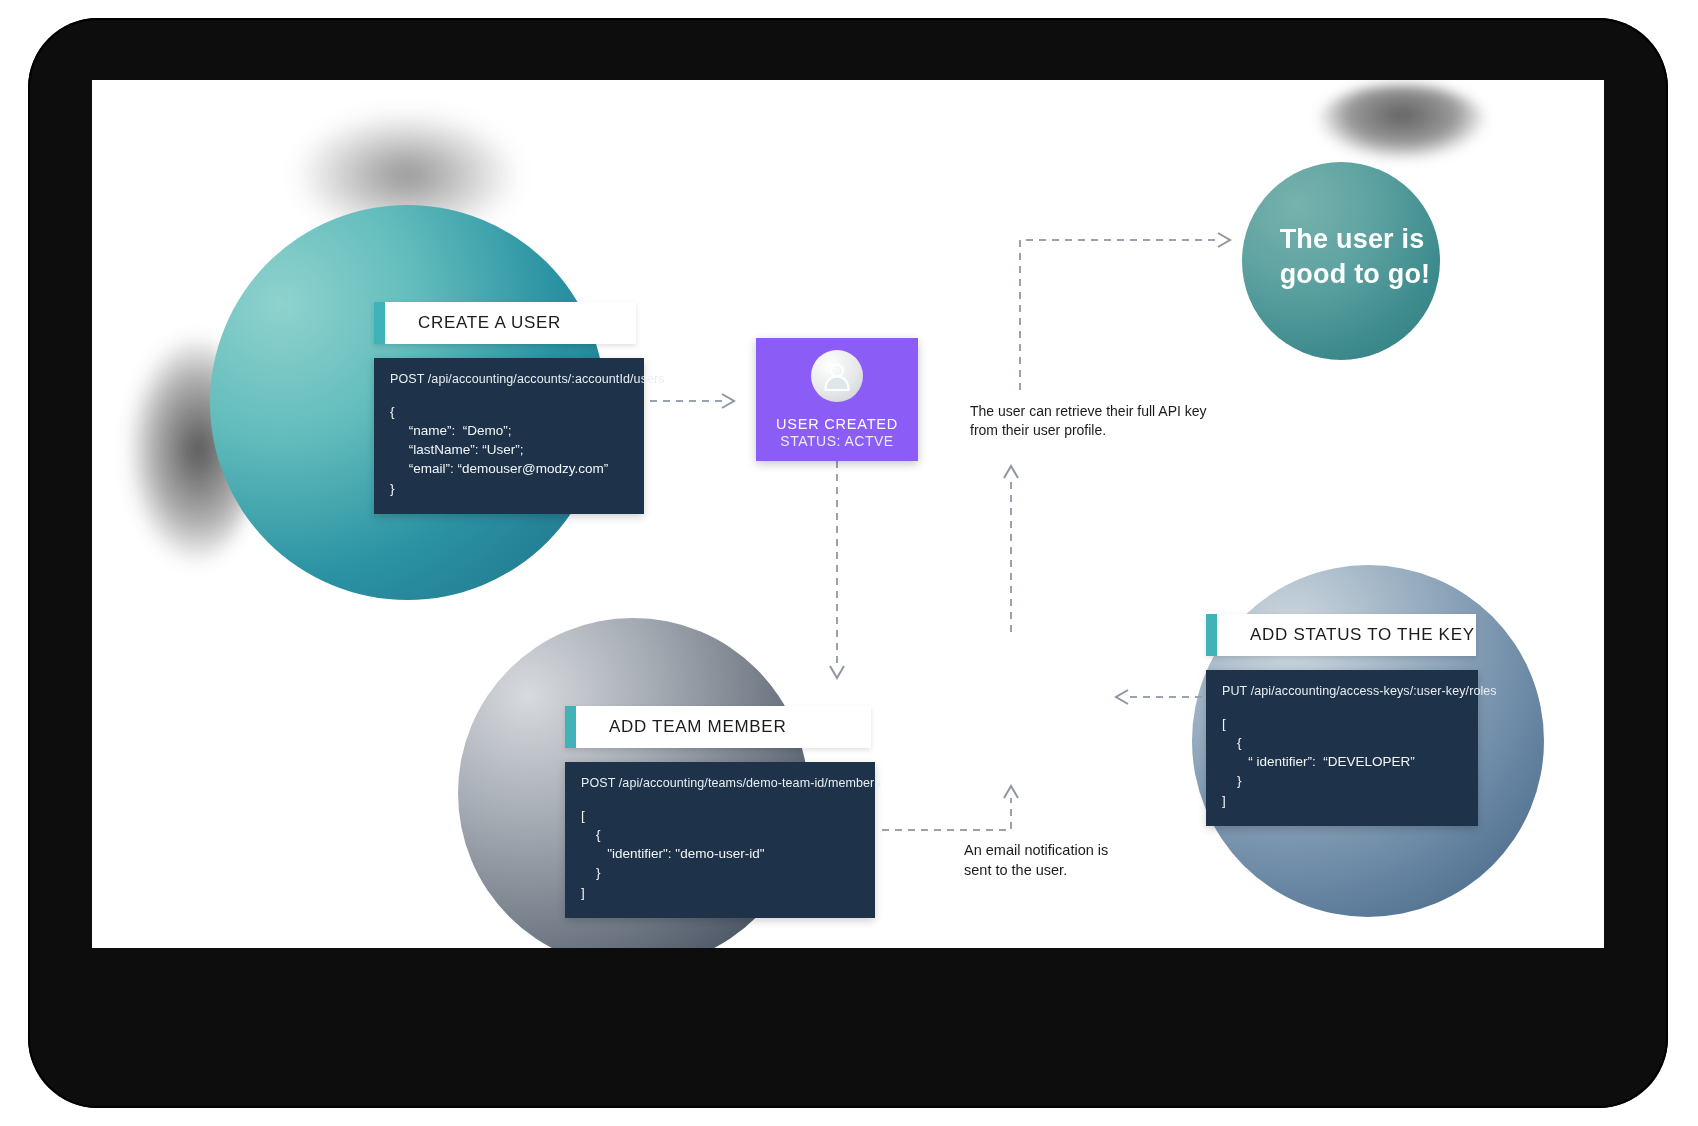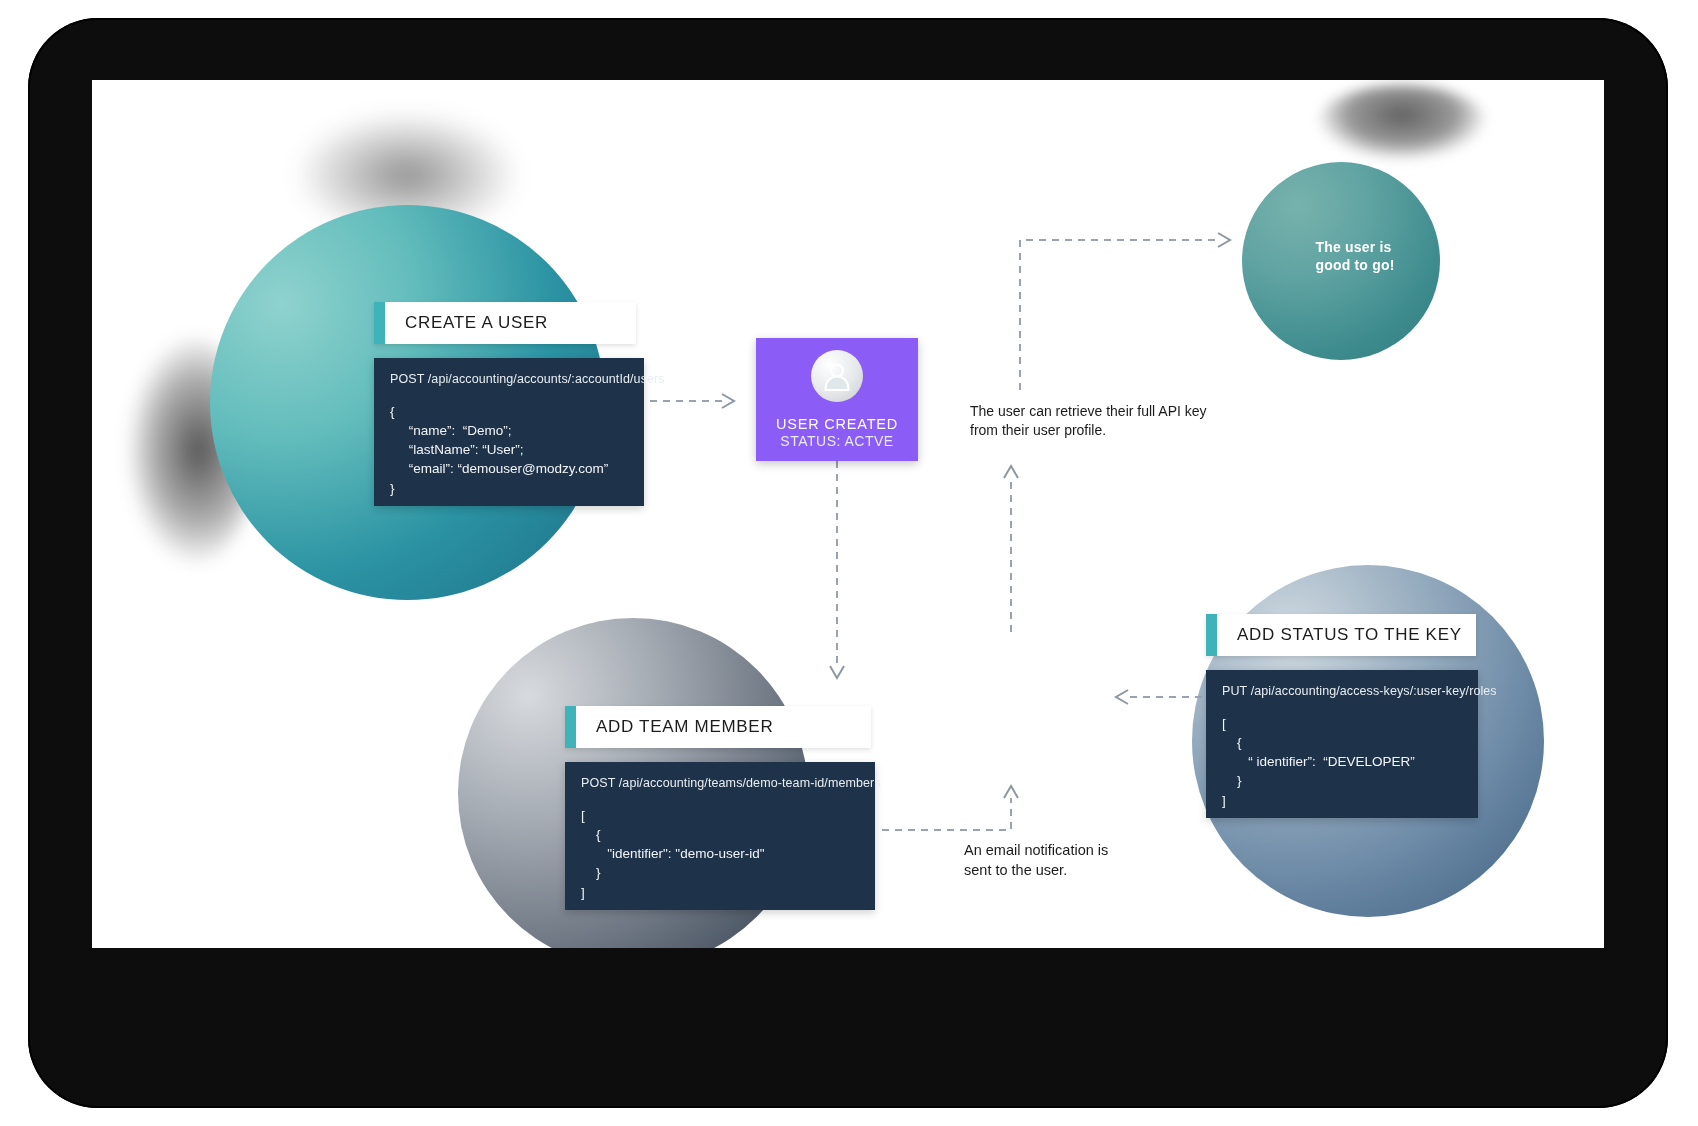--- a/index.html
+++ b/index.html
@@ -43,39 +43,39 @@
   .sphere-blue{
     left:1100px;top:485px;width:352px;height:352px;
     background:radial-gradient(circle at 28% 20%,#cfd9e0 0%,#9fb3c4 30%,#6f8ca8 62%,#3c5f80 100%);
   }
   .sphere-green{
     left:1150px;top:82px;width:198px;height:198px;
     background:radial-gradient(circle at 28% 22%,#77b2ad 0%,#5fa3a2 35%,#3f8c8e 70%,#2f7b7f 100%);
     display:flex;align-items:center;justify-content:center;
   }
   .sphere-green .sphere-label{
-    color:#ffffff;font-weight:bold;font-size:14px;line-height:1.28;
+    color:#ffffff;font-weight:bold;font-size:27px;line-height:1.28;
     text-align:left;letter-spacing:.2px;white-space:pre-line;
     transform:translate(14px,-4px);
   }
 
   
   .card{position:absolute;}
   .card-header{
     position:relative;background:#ffffff;height:42px;display:flex;align-items:center;
     box-shadow:0 2px 5px rgba(0,0,0,.12);
   }
   .card-header .accent{width:11px;align-self:stretch;background:#3fb3b8;flex:0 0 11px;}
   .card-header .htitle{
-    font-size:17px;letter-spacing:.7px;color:#1c1c1c;padding-left:20px;
+    font-size:17px;letter-spacing:.7px;color:#1c1c1c;padding-left:33px;
     font-family:"Liberation Sans",sans-serif;
   }
   .code-block{
     position:relative;background:#1e3349;color:#eef2f6;
-    padding:14px 16px 8px 16px;box-shadow:0 3px 8px rgba(0,0,0,.18);
+    padding:14px 16px 16px 16px;box-shadow:0 3px 8px rgba(0,0,0,.18);
   }
   .code-url{font-size:12.5px;letter-spacing:.1px;color:#e9eef3;white-space:nowrap;}
   .code-body{margin-top:16px;font-size:13.5px;line-height:1.42;white-space:pre;color:#f2f5f8;}
 
   
   #card-create-user{left:282px;top:222px;width:270px;}
   #card-create-user .card-header{width:262px;}
   #card-create-user .code-block{width:238px;margin-top:14px;}
 
   #card-add-team{left:473px;top:626px;width:312px;}

